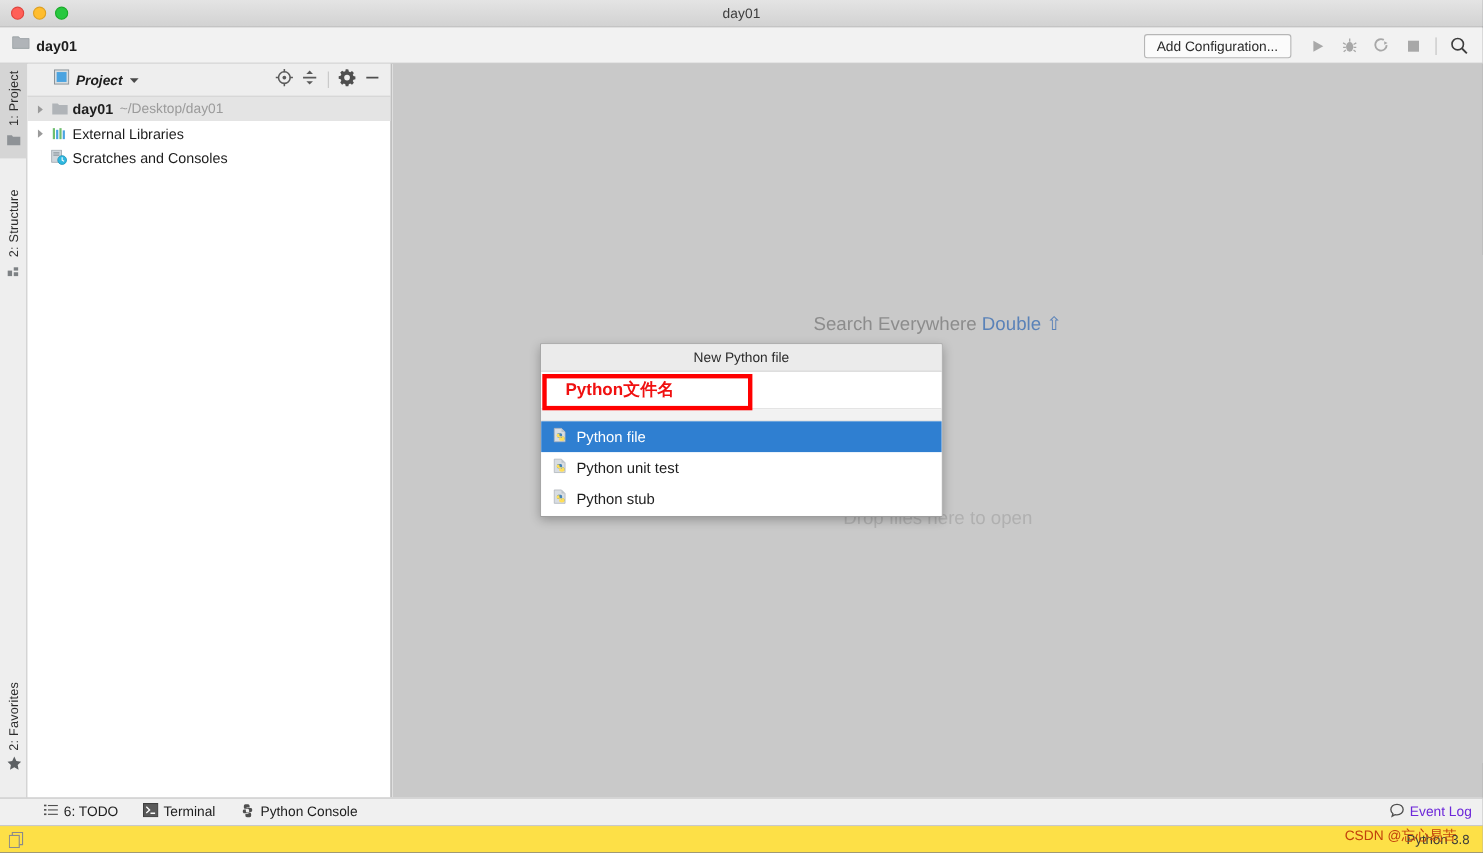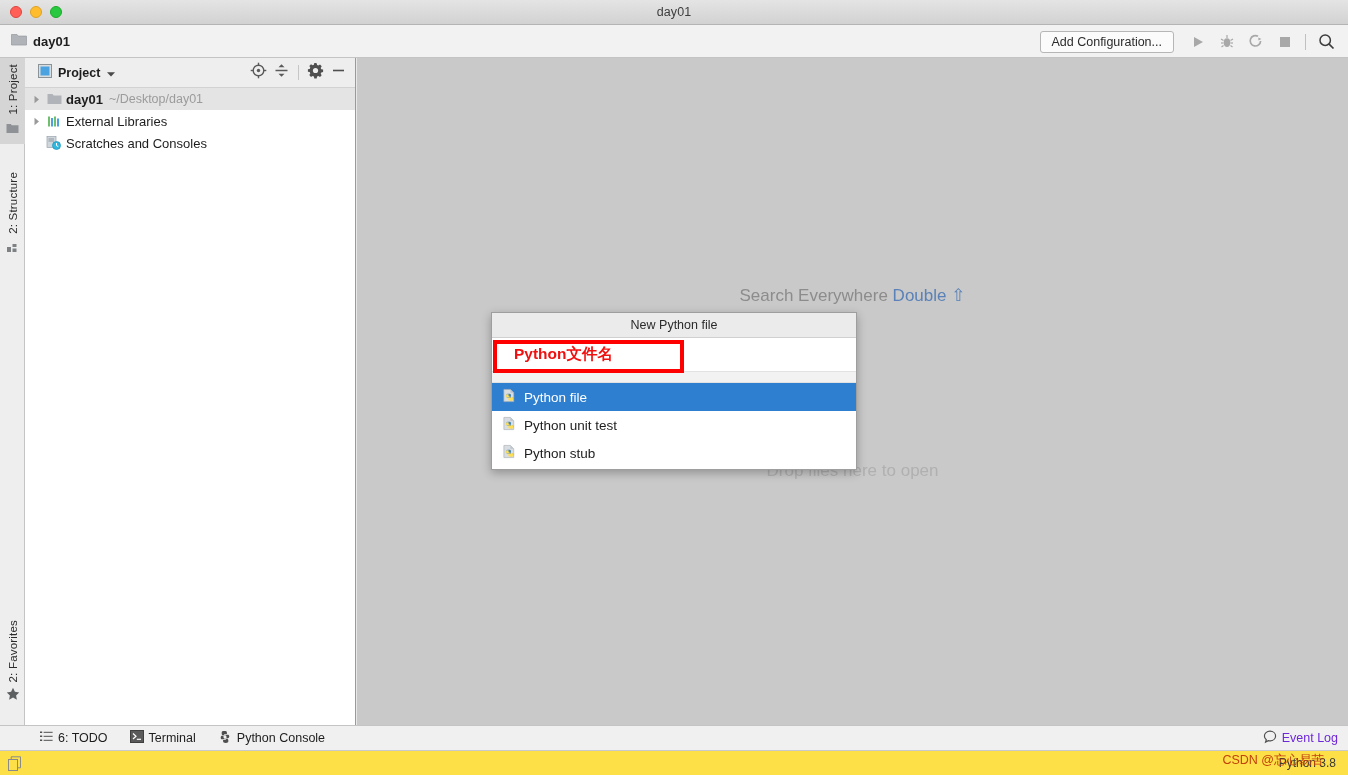--- a/index.html
+++ b/index.html
@@ -88,21 +88,21 @@
     position: absolute; left: 25px; top: 58px;
     width: 331px; height: 667px;
     background: #ffffff;
     border-right: 1px solid #9a9a9a;
   }
   .proj-header {
     height: 30px; background: #eeeeee;
     border-bottom: 1px solid #d2d2d2;
     display: flex; align-items: center; position: relative;
   }
-  .proj-title { display: flex; align-items: center; gap: 6px; margin-left: 13px; }
+  .proj-title { display: flex; align-items: center; gap: 6px; margin-left: 24px; font-style: italic; }
   .proj-title-label { font-size: 12.5px; color: #1d1d1d; font-weight: bold; }
   .proj-header-icons {
     position: absolute; right: 8px; display: flex; align-items: center; gap: 6px;
   }
   .ph-sep { width: 1px; height: 15px; background: #c6c6c6; margin: 0 2px; }
 
   .tree { padding-top: 0; }
   .trow {
     height: 22px; display: flex; align-items: center;
     font-size: 13px; color: #1d1d1d; padding-left: 4px;

